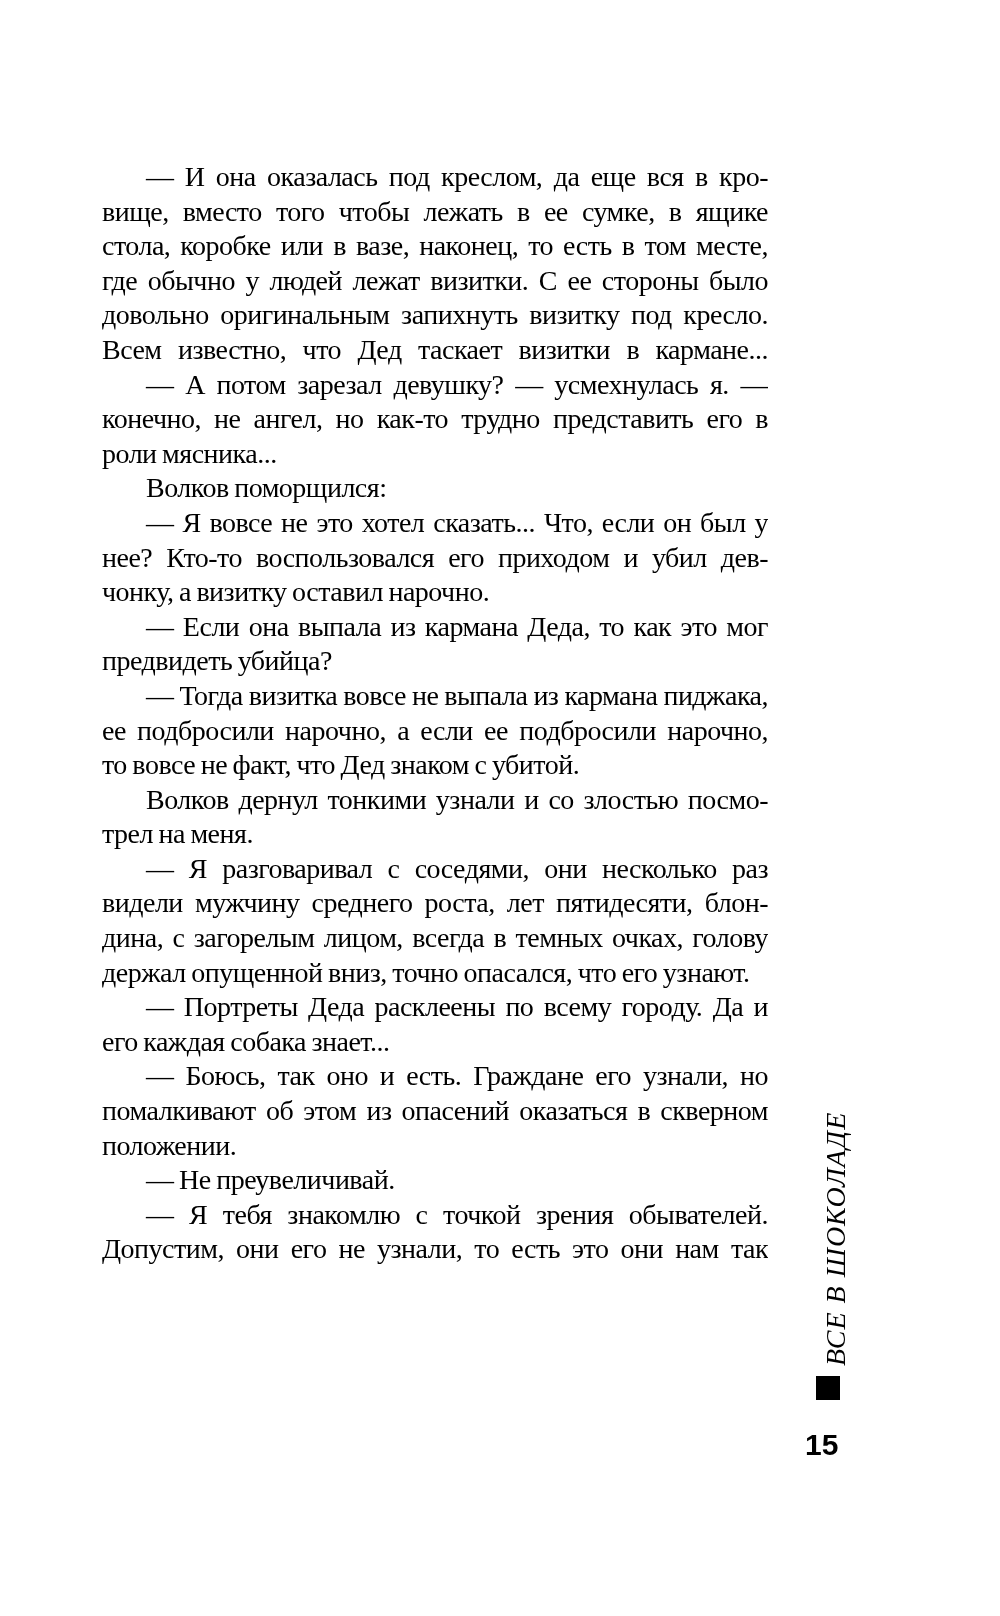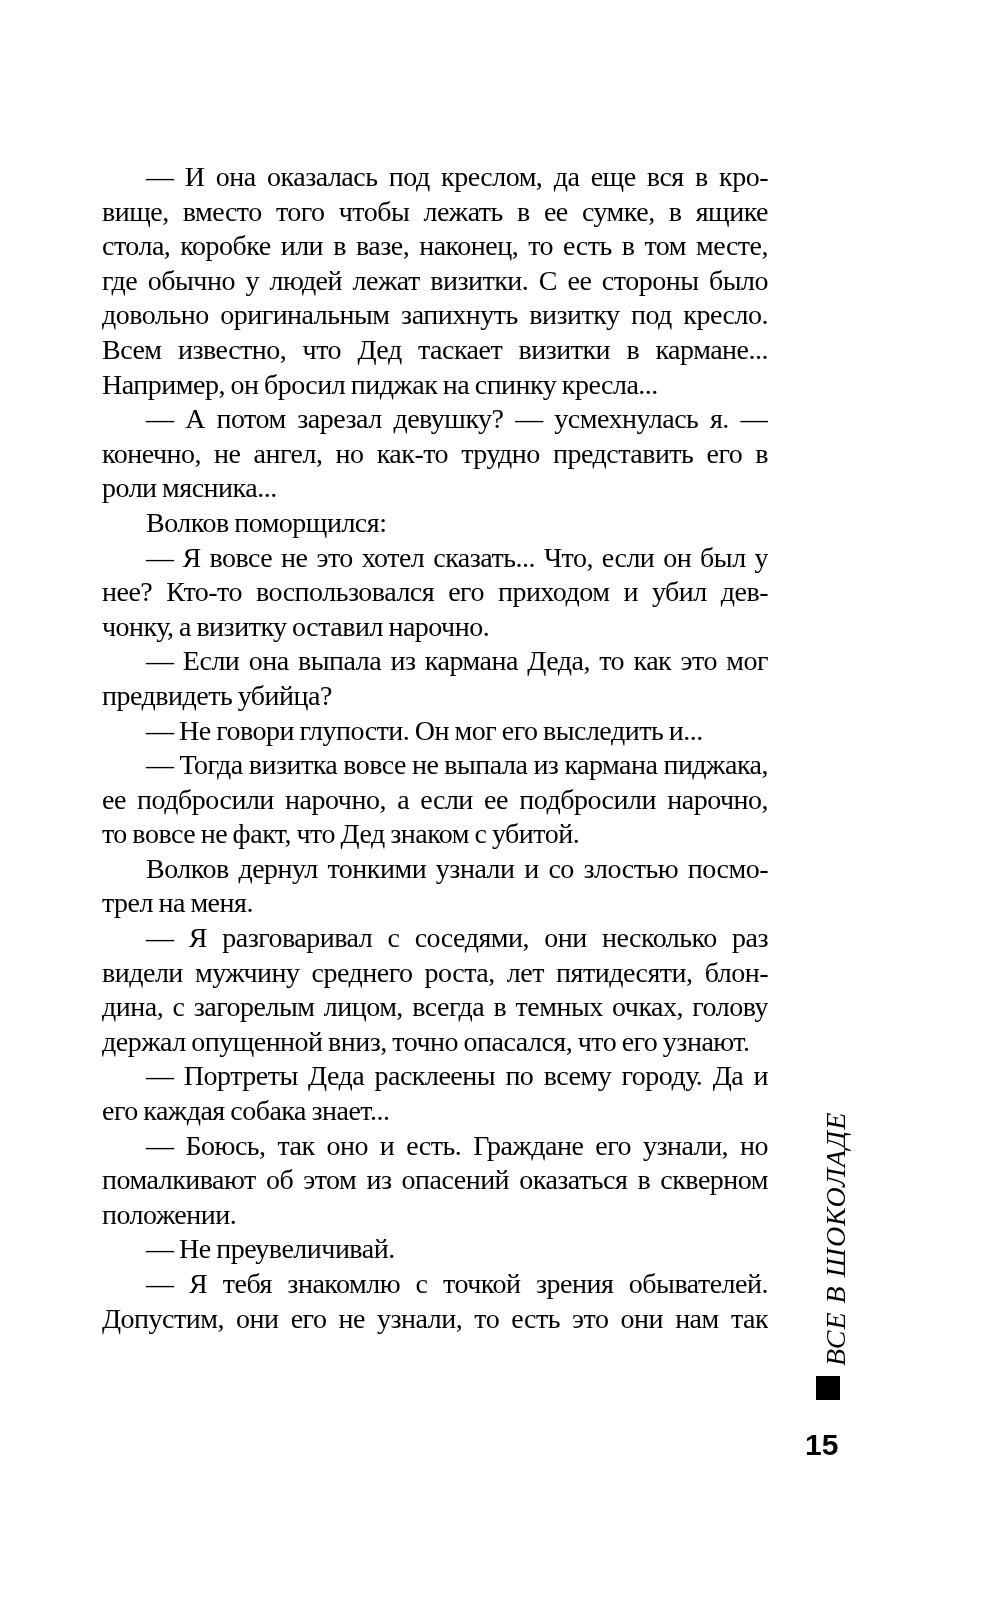--- a/index.html
+++ b/index.html
@@ -79,31 +79,29 @@
 
 <div class="page">
 
   <div class="text-block" id="text-block">
       <div class="line justify indent">— И она оказалась под креслом, да еще вся в кро-</div>
       <div class="line justify">вище, вместо того чтобы лежать в ее сумке, в ящике</div>
       <div class="line justify">стола, коробке или в вазе, наконец, то есть в том месте,</div>
       <div class="line justify">где обычно у людей лежат визитки. С ее стороны было</div>
       <div class="line justify">довольно оригинальным запихнуть визитку под кресло.</div>
       <div class="line justify">Всем известно, что Дед таскает визитки в кармане...</div>
-      <div class="line">Например, он бросил пиджак на спинку кресла...</div>
       <div class="line justify indent">— А потом зарезал девушку? — усмехнулась я. — Дед,</div>
       <div class="line justify">конечно, не ангел, но как-то трудно представить его в</div>
       <div class="line">роли мясника...</div>
       <div class="line indent">Волков поморщился:</div>
       <div class="line justify indent">— Я вовсе не это хотел сказать... Что, если он был у</div>
       <div class="line justify">нее? Кто-то воспользовался его приходом и убил дев-</div>
       <div class="line">чонку, а визитку оставил нарочно.</div>
       <div class="line justify indent">— Если она выпала из кармана Деда, то как это мог</div>
       <div class="line">предвидеть убийца?</div>
-      <div class="line indent">— Не говори глупости. Он мог его выследить и...</div>
       <div class="line justify indent">— Тогда визитка вовсе не выпала из кармана пиджака,</div>
       <div class="line justify">ее подбросили нарочно, а если ее подбросили нарочно,</div>
       <div class="line">то вовсе не факт, что Дед знаком с убитой.</div>
       <div class="line justify indent">Волков дернул тонкими узнали и со злостью посмо-</div>
       <div class="line">трел на меня.</div>
       <div class="line justify indent">— Я разговаривал с соседями, они несколько раз</div>
       <div class="line justify">видели мужчину среднего роста, лет пятидесяти, блон-</div>
       <div class="line justify">дина, с загорелым лицом, всегда в темных очках, голову он</div>
       <div class="line">держал опущенной вниз, точно опасался, что его узнают.</div>
       <div class="line justify indent">— Портреты Деда расклеены по всему городу. Да и</div>

